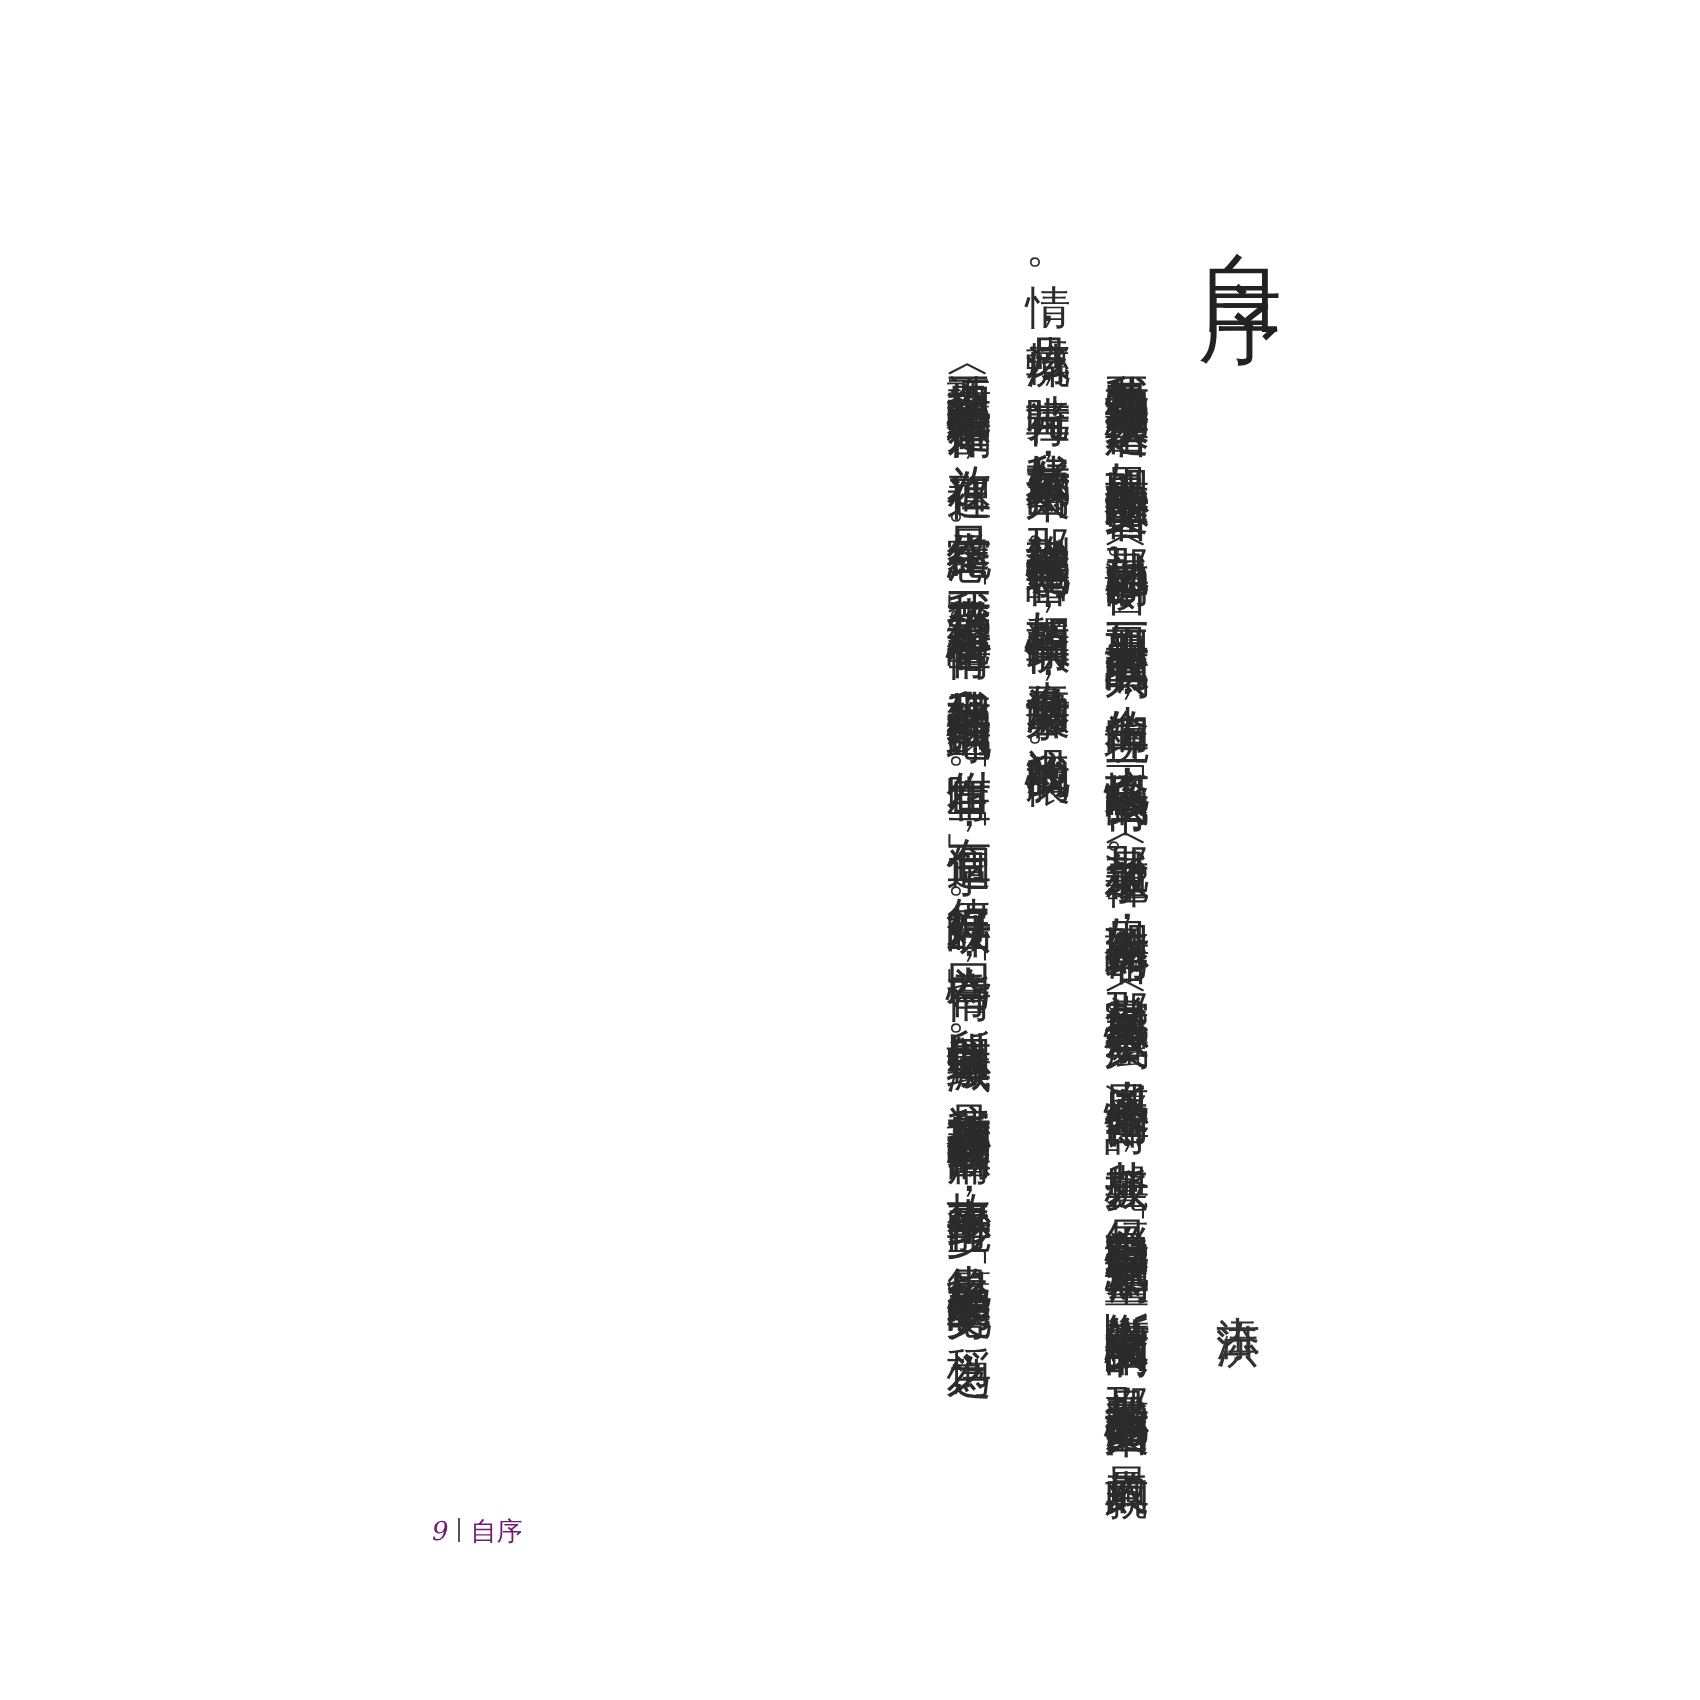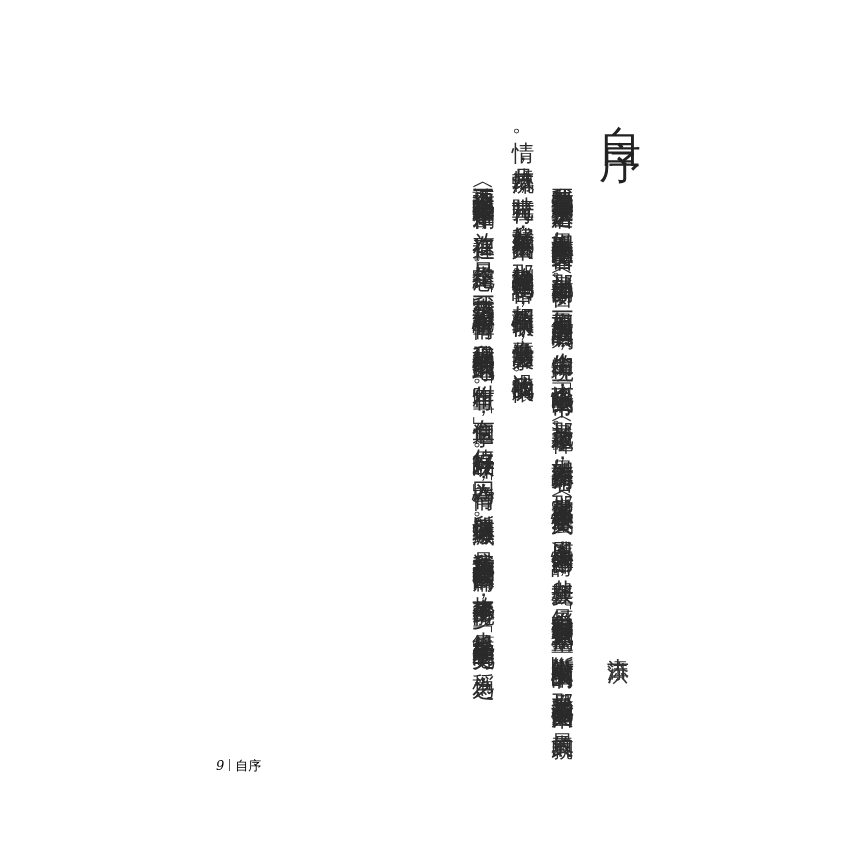--- a/index.html
+++ b/index.html
@@ -57,21 +57,21 @@
     .para {
       margin: 0;
       padding: 0;
       text-indent: 2em;
     }
     .footer {
       position: absolute;
       left: 216px;
       top: 757px;
       font-size: 13px;
-      color: #000000;
+      color: #701a75;
       font-family: "DejaVu Sans", "Liberation Sans", sans-serif;
     }
     .footer .pg {
       font-family: "DejaVu Serif", serif;
       font-style: italic;
     }
     .footer .sep {
       display: inline-block;
       width: 1px;
       height: 12px;

